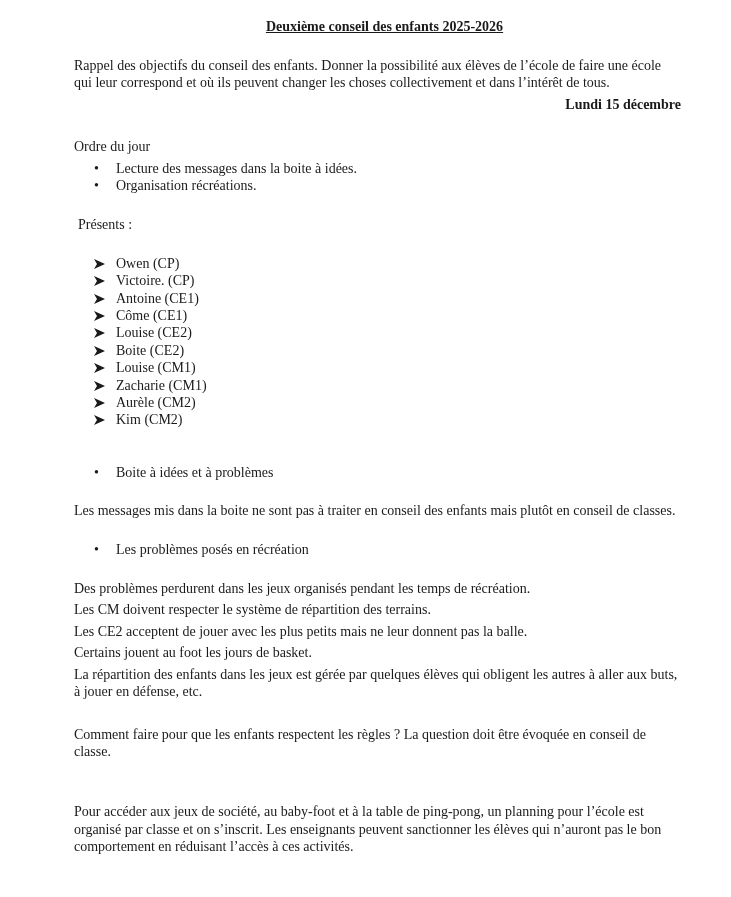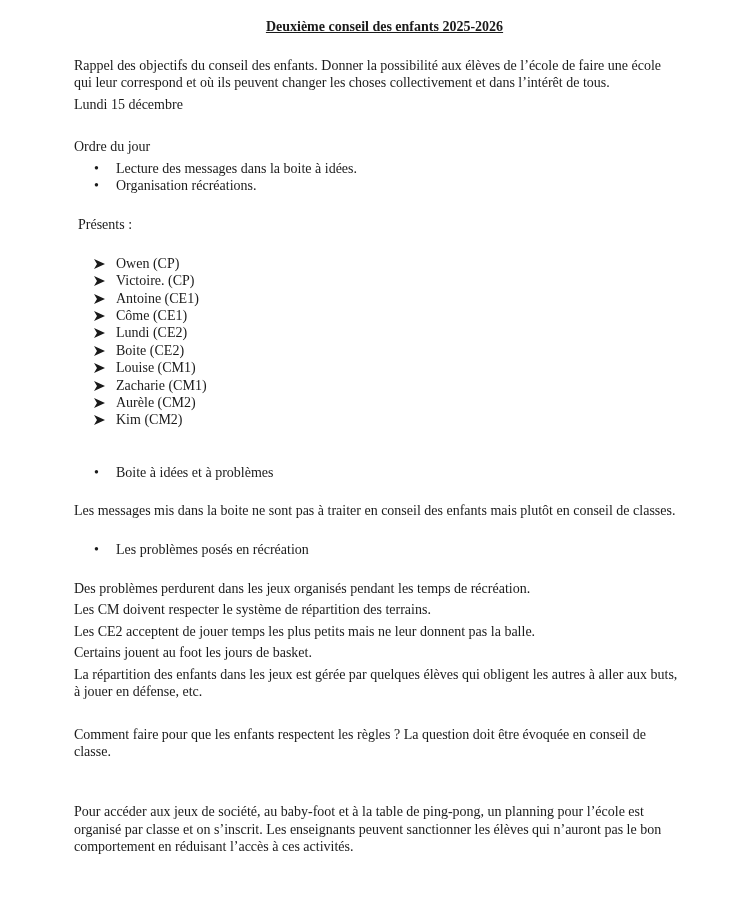--- a/index.html
+++ b/index.html
@@ -28,21 +28,21 @@
     font-weight: bold;
     text-decoration: underline;
     margin: 0;
     height: 17.4px;
     padding-left: 14px;
   }
   p {
     margin: 4px;
   }
   .gap { height: 17.4px; }
-  .bold { font-weight: normal; }
+  .bold { font-weight: bold; text-align: right; }
   ul.bullets {
     list-style: none;
     margin: 0;
     padding: 0;
   }
   ul.bullets li {
     position: relative;
     padding-left: 46px;
   }
   ul.bullets li .bullet {
@@ -104,21 +104,21 @@
           <path d="M0 0 L11 5 L0 10 L3 5 Z" fill="#1a1a1a"></path>
         </svg><span>Victoire. (CP)</span></li>
     <li><svg class="arrow" viewBox="0 0 11 10">
           <path d="M0 0 L11 5 L0 10 L3 5 Z" fill="#1a1a1a"></path>
         </svg><span>Antoine (CE1)</span></li>
     <li><svg class="arrow" viewBox="0 0 11 10">
           <path d="M0 0 L11 5 L0 10 L3 5 Z" fill="#1a1a1a"></path>
         </svg><span>Côme (CE1)</span></li>
     <li><svg class="arrow" viewBox="0 0 11 10">
           <path d="M0 0 L11 5 L0 10 L3 5 Z" fill="#1a1a1a"></path>
-        </svg><span>Lundi (CE2)</span></li>
+        </svg><span>Louise (CE2)</span></li>
     <li><svg class="arrow" viewBox="0 0 11 10">
           <path d="M0 0 L11 5 L0 10 L3 5 Z" fill="#1a1a1a"></path>
         </svg><span>Boite (CE2)</span></li>
     <li><svg class="arrow" viewBox="0 0 11 10">
           <path d="M0 0 L11 5 L0 10 L3 5 Z" fill="#1a1a1a"></path>
         </svg><span>Louise (CM1)</span></li>
     <li><svg class="arrow" viewBox="0 0 11 10">
           <path d="M0 0 L11 5 L0 10 L3 5 Z" fill="#1a1a1a"></path>
         </svg><span>Zacharie (CM1)</span></li>
     <li><svg class="arrow" viewBox="0 0 11 10">
@@ -144,21 +144,21 @@
   <ul class="bullets">
     <li>
       <span class="bullet">•</span>
       <span>Les problèmes posés en récréation</span>
     </li>
   </ul>
   <div class="gap"></div>
 
   <p>Des problèmes perdurent dans les jeux organisés pendant les temps de récréation.</p>
   <p>Les CM doivent respecter le système de répartition des terrains.</p>
-  <p>Les CE2 acceptent de jouer temps les plus petits mais ne leur donnent pas la balle.</p>
+  <p>Les CE2 acceptent de jouer avec les plus petits mais ne leur donnent pas la balle.</p>
   <p>Certains jouent au foot les jours de basket.</p>
   <p>La répartition des enfants dans les jeux est gérée par quelques élèves qui obligent les autres à aller aux buts, à jouer en défense, etc.</p>
   <div class="gap"></div>
 
   <p>Comment faire pour que les enfants respectent les règles ? La question doit être évoquée en conseil de classe.</p>
   <div class="gap"></div>
 
   <div class="gap"></div>
 
   <p>Pour accéder aux jeux de société, au baby-foot et à la table de ping-pong, un planning pour l’école est organisé par classe et on s’inscrit. Les enseignants peuvent sanctionner les élèves qui n’auront pas le bon comportement en réduisant l’accès à ces activités.</p>

